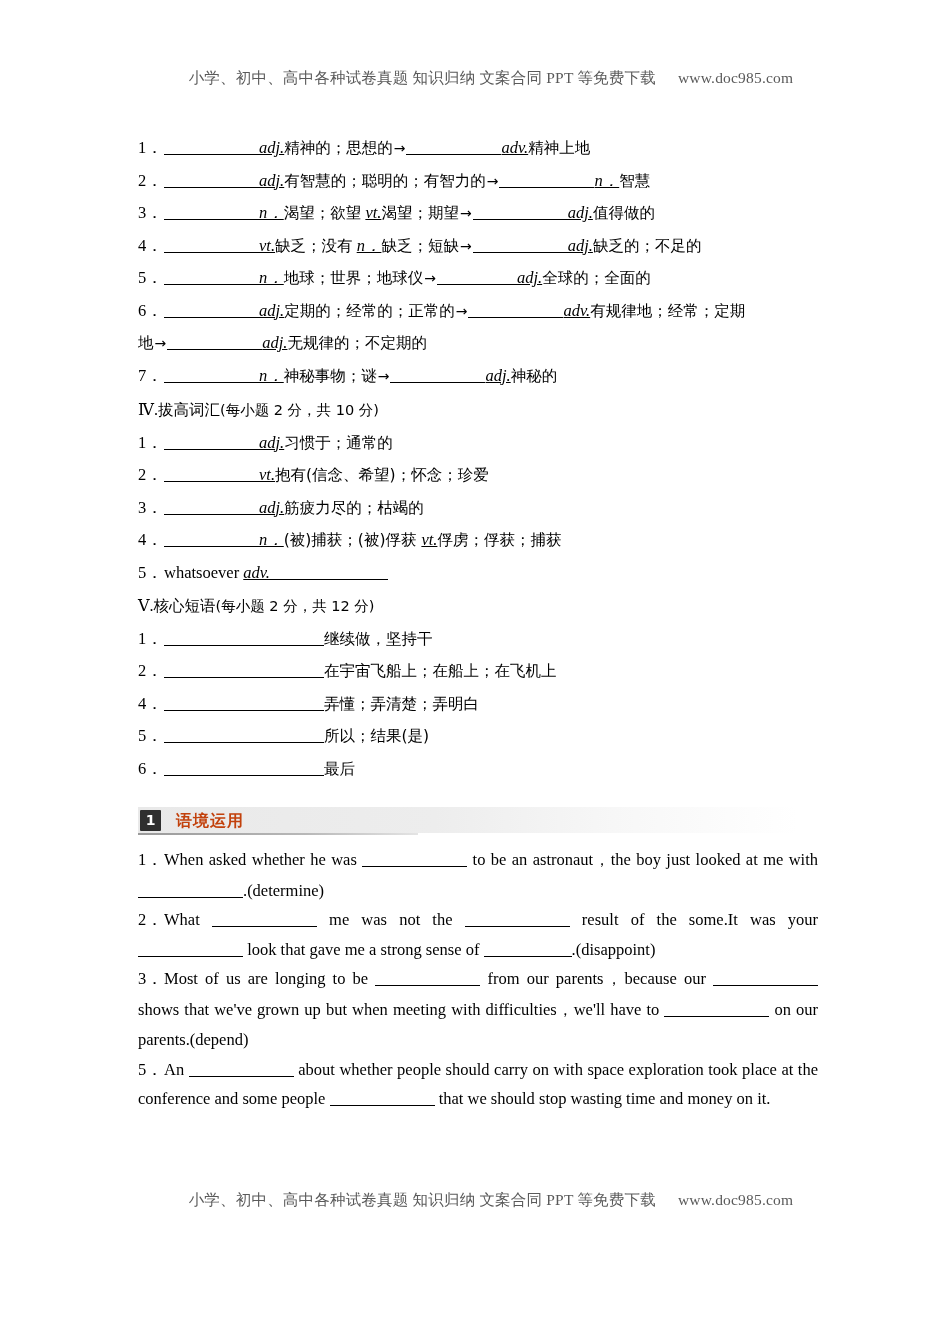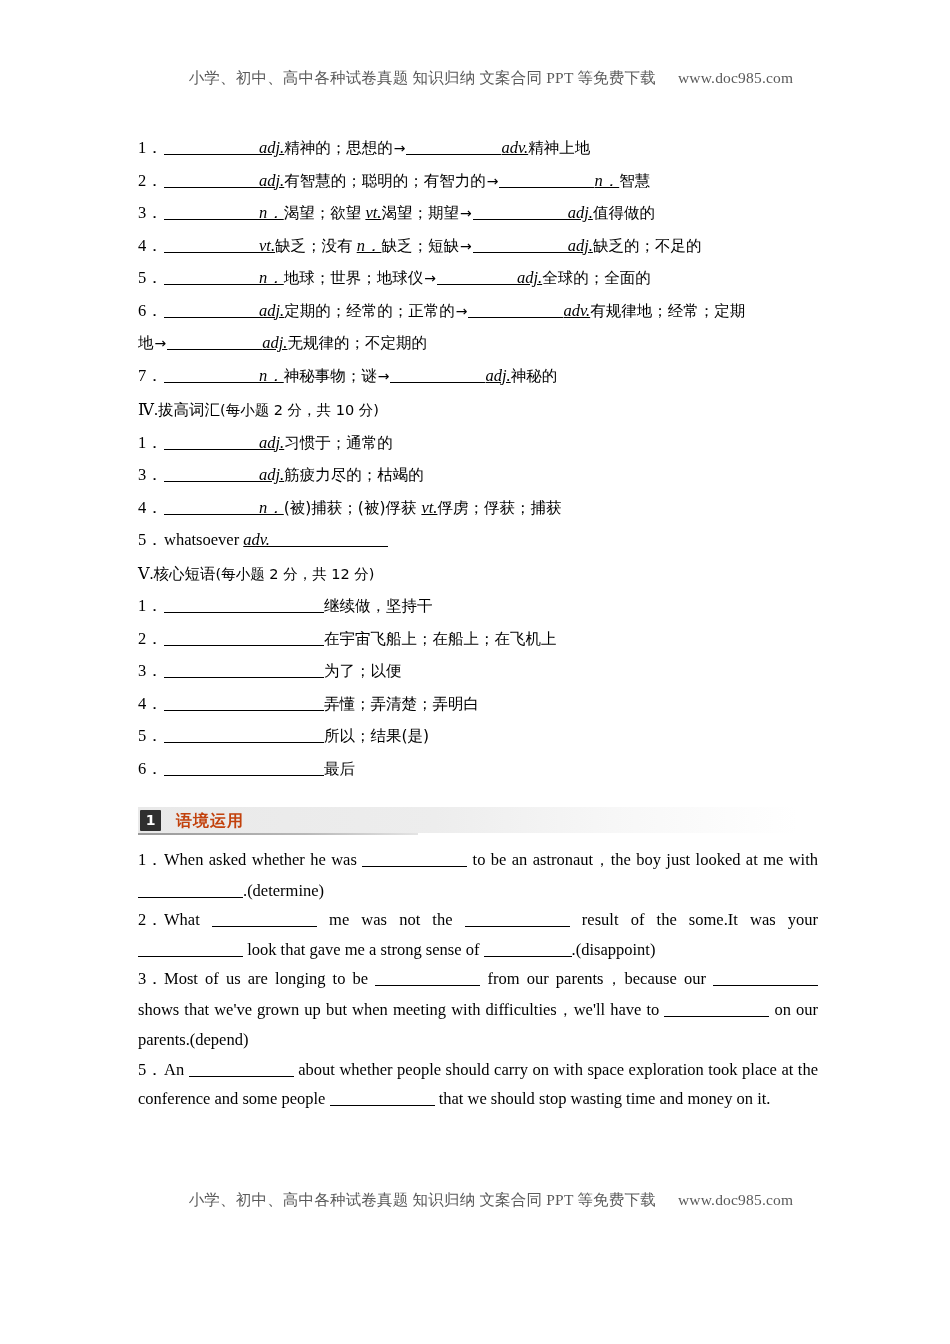--- a/index.html
+++ b/index.html
@@ -210,41 +210,41 @@
     </div>
 
     <div class="sec-head">
       <span class="rn">Ⅳ.</span><span class="title">拔高词汇</span><span class="score">(每小题 2 分，共 10 分)</span>
     </div>
 
     <div class="row">
       <span class="num">1．</span><span class="blank b95"></span><span class="pos">adj.</span><span class="cn">习惯于；通常的</span>
     </div>
     <div class="row">
+      <span class="num">2．</span><span class="blank b95"></span><span class="pos">vt.</span><span class="cn">抱有(信念、希望)；怀念；珍爱</span>
+    </div>
+    <div class="row">
       <span class="num">3．</span><span class="blank b95"></span><span class="pos">adj.</span><span class="cn">筋疲力尽的；枯竭的</span>
     </div>
     <div class="row">
       <span class="num">4．</span><span class="blank b95"></span><span class="pos">n．</span><span class="cn">(被)捕获；(被)俘获 </span><span class="pos">vt.</span><span class="cn">俘虏；俘获；捕获</span>
     </div>
     <div class="row">
       <span class="num">5．</span><span>whatsoever</span> <span class="pos">adv.</span><span class="blank b118"></span>
     </div>
 
     <div class="sec-head">
       <span class="rn">Ⅴ.</span><span class="title">核心短语</span><span class="score">(每小题 2 分，共 12 分)</span>
     </div>
 
     <div class="row">
       <span class="num">1．</span><span class="blank b160"></span><span class="cn">继续做，坚持干</span>
     </div>
     <div class="row">
       <span class="num">2．</span><span class="blank b160"></span><span class="cn">在宇宙飞船上；在船上；在飞机上</span>
-    </div>
-    <div class="row">
-      <span class="num">3．</span><span class="blank b160"></span><span class="cn">为了；以便</span>
     </div>
     <div class="row">
       <span class="num">4．</span><span class="blank b160"></span><span class="cn">弄懂；弄清楚；弄明白</span>
     </div>
     <div class="row">
       <span class="num">5．</span><span class="blank b160"></span><span class="cn">所以；结果(是)</span>
     </div>
     <div class="row">
       <span class="num">6．</span><span class="blank b160"></span><span class="cn">最后</span>
     </div>

